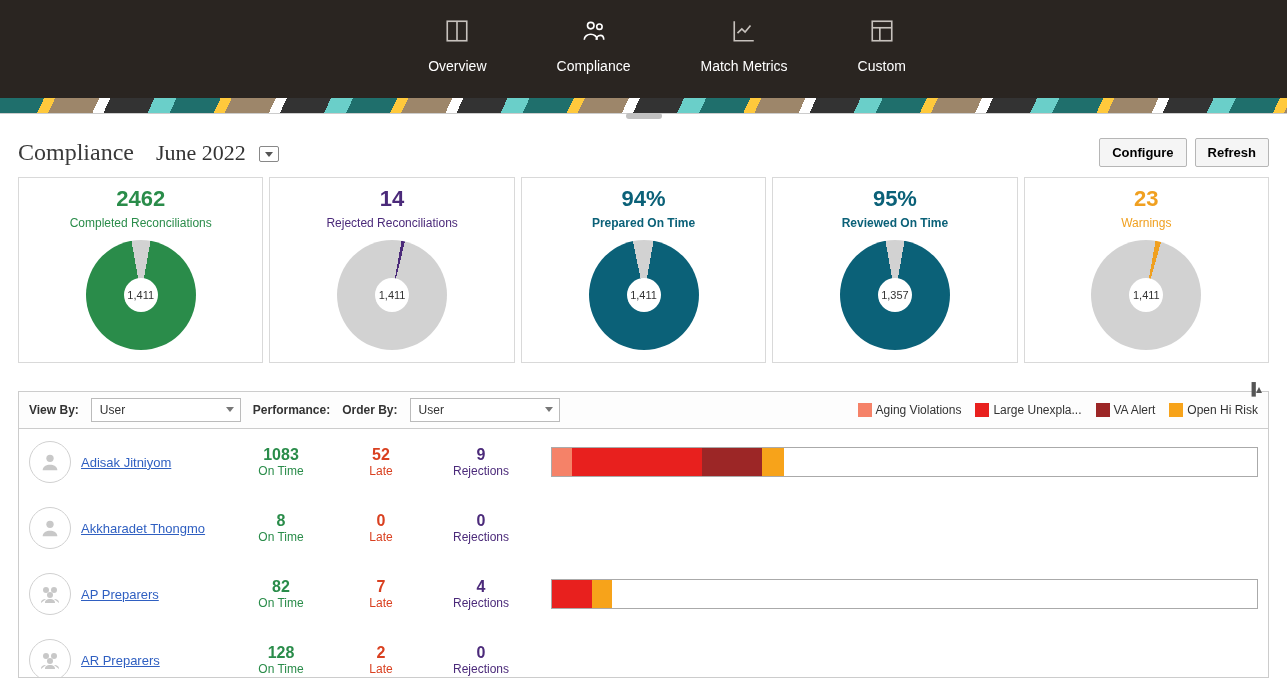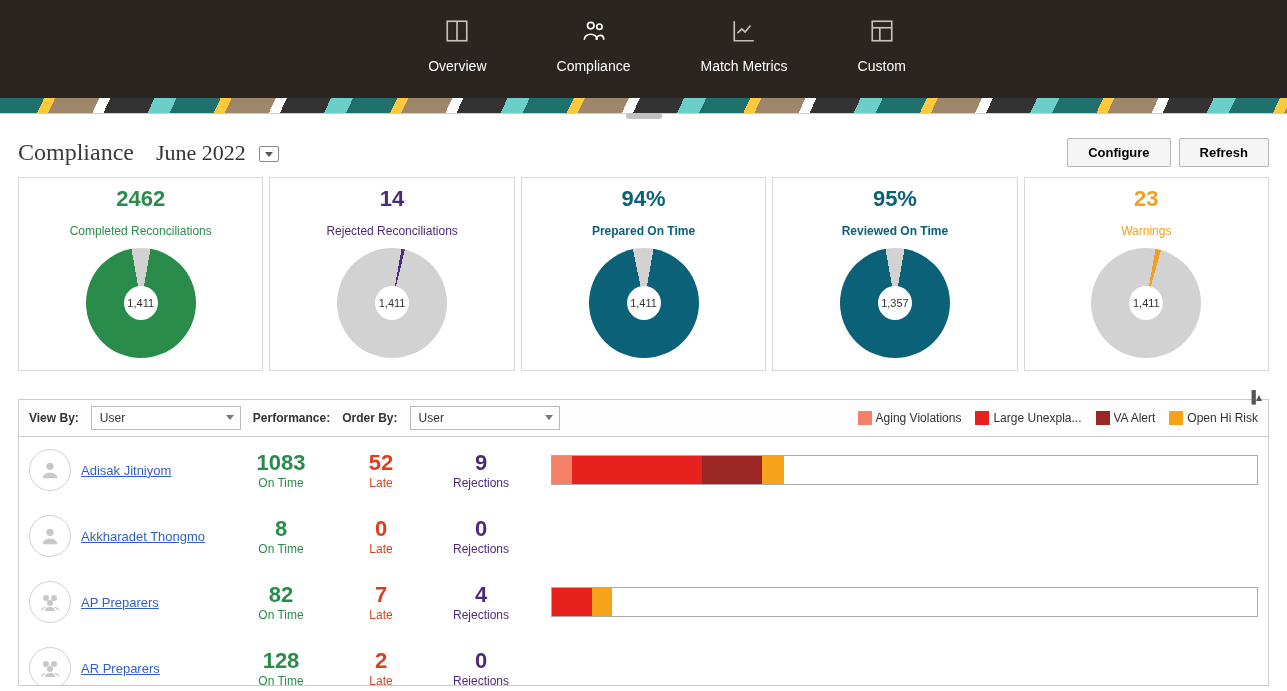--- a/index.html
+++ b/index.html
@@ -24,47 +24,47 @@
   }
   .handle { width:36px; height:6px; background:#c1c1c1; border-radius:3px; margin:0 auto; position:relative; top:-1px; cursor:grab; }
 
   
   .header { display:flex; align-items:center; padding:18px 18px 10px 18px; }
   .header .title { font-size:24px; color:#3a3a3a; font-family: Georgia, 'Times New Roman', serif; }
   .header .period { font-size:22px; margin-left:22px; font-family: Georgia, 'Times New Roman', serif; }
   .period-dd { display:inline-block; width:20px; height:16px; margin-left:8px; border:1px solid #888; border-radius:2px; vertical-align:middle; position:relative; cursor:pointer; }
   .period-dd:after { content:""; position:absolute; top:5px; left:5px; border-left:4px solid transparent; border-right:4px solid transparent; border-top:5px solid #555; }
   .header .spacer { flex:1; }
-  .btn { background:#f5f5f5; border:1px solid #b6b6b6; padding:6px 20px; font-size:13px; cursor:pointer; border-radius:2px; font-weight:600; }
+  .btn { background:#f5f5f5; border:1px solid #b6b6b6; padding:6px 12px; font-size:13px; cursor:pointer; border-radius:2px; font-weight:600; }
   .btn + .btn { margin-left:8px; }
 
   
   .cards { display:flex; gap:6px; padding:0 18px; }
   .card { flex:1; border:1px solid #d9d9d9; background:#fff; padding:8px 8px 12px; text-align:center; display:flex; flex-direction:column; align-items:center; }
   .card .big { font-size:22px; font-weight:700; }
-  .card .sub { font-size:12px; margin-top:12px; }
+  .card .sub { font-size:12px; margin-top:4px; }
   .donut-wrap { position:relative; width:110px; height:110px; margin-top:10px; }
   .donut-center { position:absolute; top:50%; left:50%; transform:translate(-50%,-50%); width:34px; height:34px; border-radius:50%; background:#fff; display:flex; align-items:center; justify-content:center; font-size:11px; }
 
   
   .filterbar { margin:28px 18px 0; border:1px solid #ccc; border-bottom:none; padding:6px 10px; display:flex; align-items:center; gap:12px; font-size:12px; background:#fdfdfd; position:relative; }
   .filterbar label { font-weight:600; }
   .fsel { position:relative; background:#fff; border:1px solid #bbb; padding:4px 24px 4px 8px; min-width:150px; cursor:pointer; }
   .fsel .arrow { position:absolute; right:6px; top:8px; border-left:4px solid transparent; border-right:4px solid transparent; border-top:5px solid #777; }
   .legend { display:flex; gap:14px; align-items:center; font-size:12px; margin-left:auto; }
   .swatch { width:14px; height:14px; display:inline-block; vertical-align:middle; margin-right:4px; }
   .scroll-ind { position:absolute; right:6px; top:-10px; font-size:12px; color:#555; }
 
   
   .listwrap { margin:0 18px 0; border:1px solid #ccc; height:250px; overflow-y:scroll; }
   .row { display:flex; align-items:center; padding:12px 10px; border-bottom:0; }
   .avatar { width:42px; height:42px; border:1px solid #d0d0d0; border-radius:50%; display:flex; align-items:center; justify-content:center; color:#c8c8c8; margin-right:10px; flex:0 0 42px; }
   .uname { color:#2f5fc1; font-size:13px; cursor:pointer; flex:0 0 150px;text-decoration:underline; }
   .metric { text-align:center; flex:0 0 100px; }
-  .metric .val { font-size:22px; font-weight:700; }
+  .metric .val { font-size:16px; font-weight:700; }
   .metric .mlbl { font-size:12px; }
   .barcell { flex:1; padding-left:20px; }
   .stackbar { display:flex; height:30px; border:1px solid #aaa; }
   .seg { height:100%; }
 
   
   .c-green { color:#2a8c4a; }
   .c-purple { color:#4b2a7a; }
   .c-teal { color:#0b6178;font-weight:bold; }
   .c-orange { color:#f0a020; }

